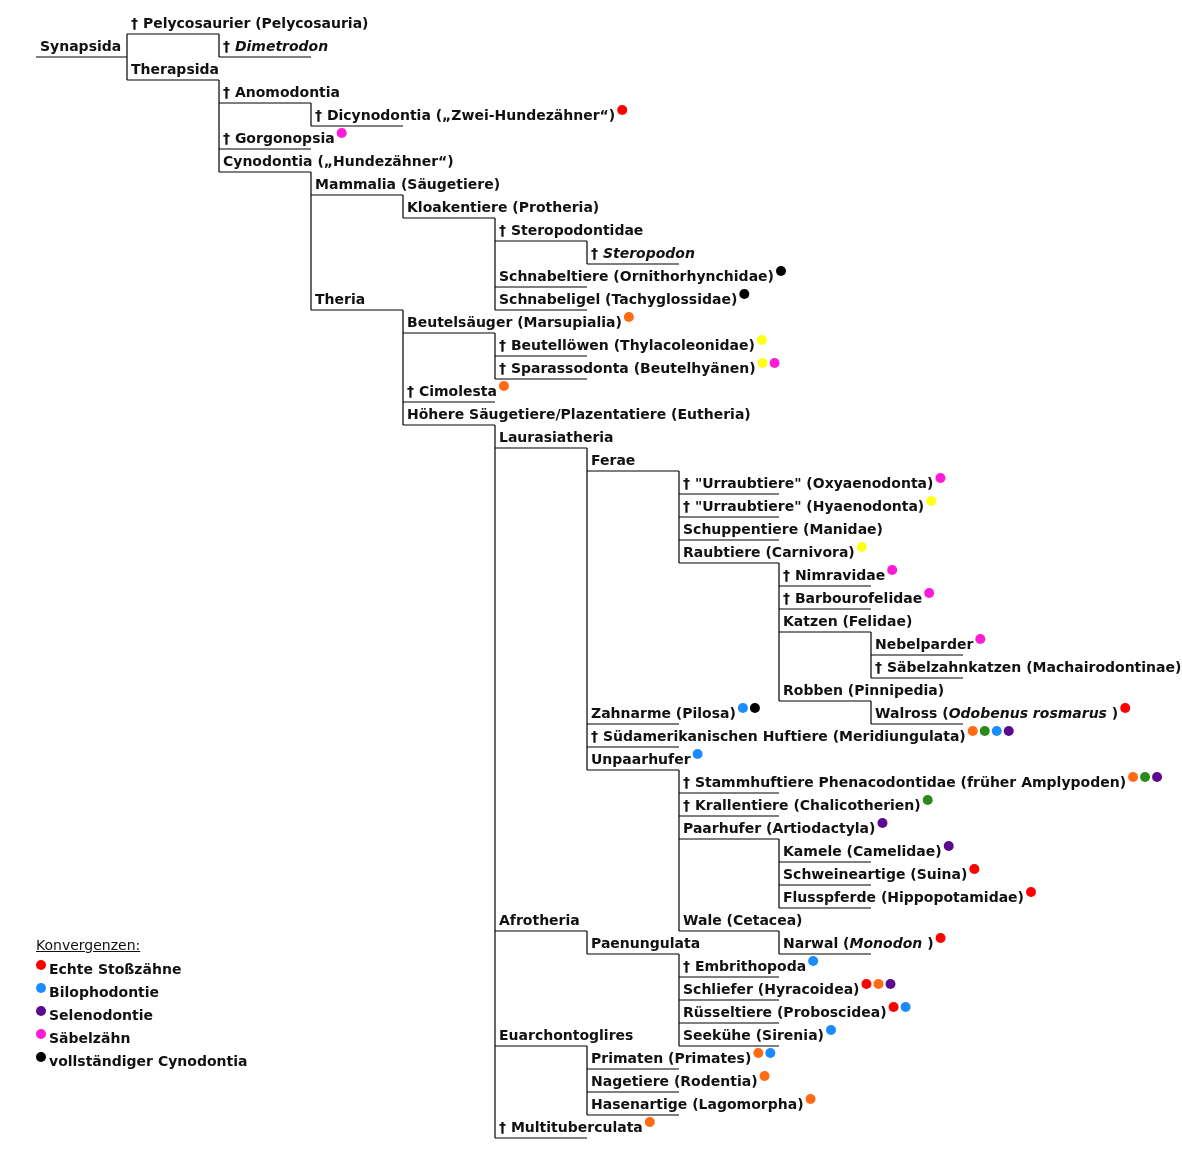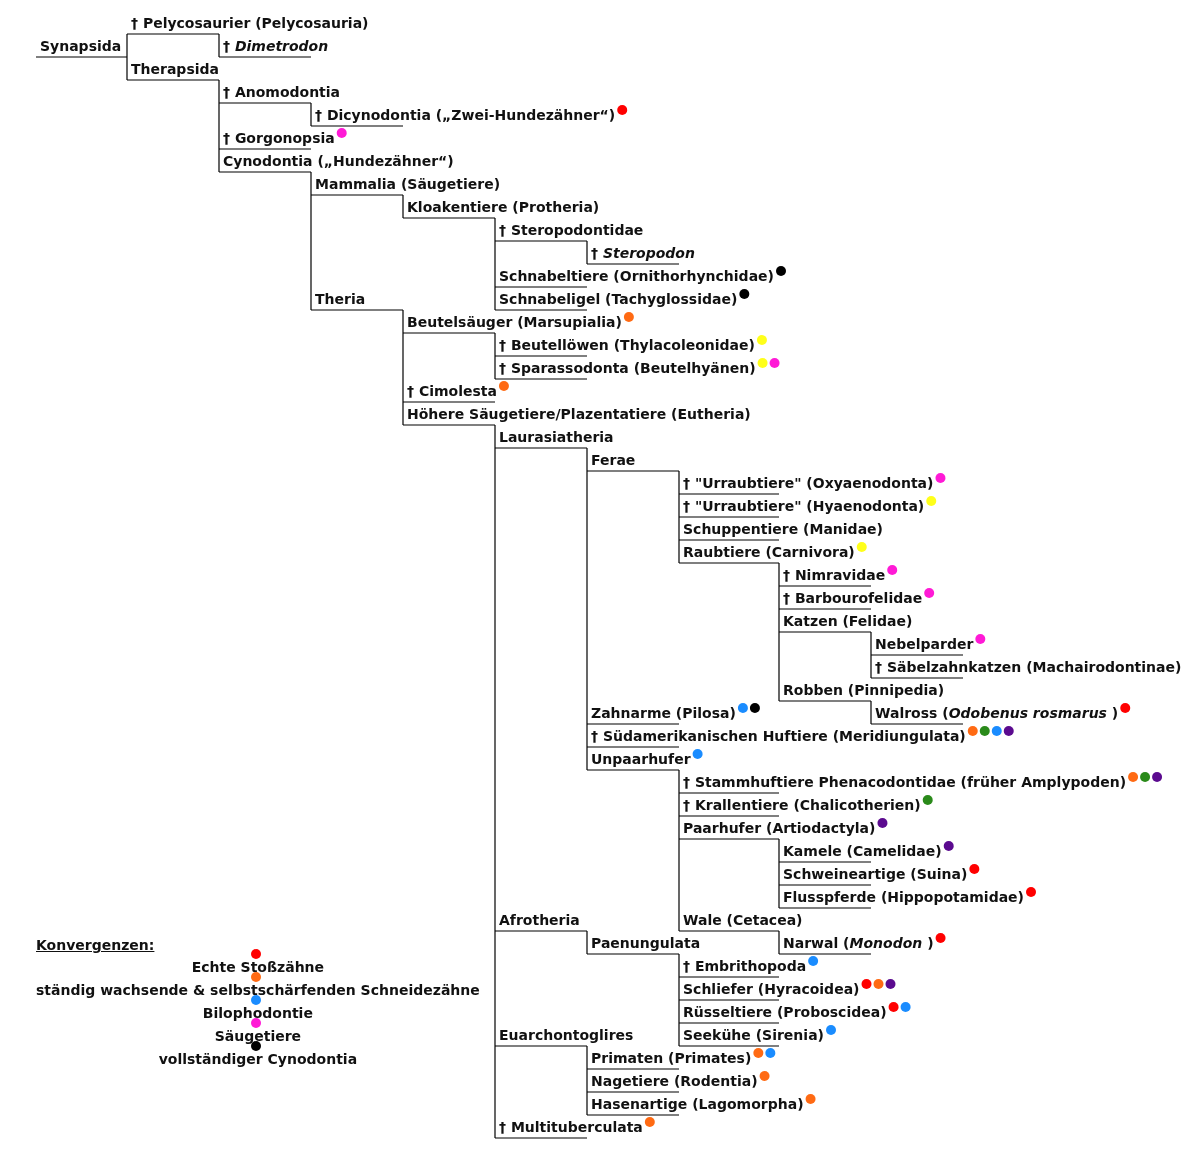--- a/index.html
+++ b/index.html
@@ -2,22 +2,22 @@
 <html><head>
 <meta charset="utf-8">
 <style>
   html, body { margin: 0; padding: 0; background: #ffffff; }
   body { width: 1182px; height: 1170px; position: relative; overflow: hidden;
          font-family: "DejaVu Sans", "Liberation Sans", sans-serif; }
   #tree { position: absolute; left: 0; top: 0; }
   .node-label { font-family: "DejaVu Sans", sans-serif; font-size: 14px; font-weight: bold; fill: #111; }
   .line { stroke: #000; stroke-width: 1.2; fill: none; }
   #legend { position: absolute; left: 36px; top: 934px; }
-  .legend-title { font-size: 14px; font-weight: bold; text-decoration: underline; color: #111; height: 23px; line-height: 23px; }
-  .legend-item { display: flex; align-items: center; height: 23px; font-size: 14px; font-weight: bold; color: #111; flex-direction: column; }
+  .legend-title { font-size: 14px; font-weight: normal; text-decoration: underline; color: #111; height: 23px; line-height: 23px; }
+  .legend-item { display: flex; align-items: center; height: 23px; font-size: 14px; font-weight: bold; color: #111; }
   .legend-dot { width: 10px; height: 10px; border-radius: 50%; margin-right: 3px; margin-top: -8px; flex: none; }
 </style>
 </head>
 <body>
 
 <svg id="tree" width="1182" height="1170" xmlns="http://www.w3.org/2000/svg">
     <line x1="127" x2="127" y1="34" y2="80" class="line"></line>
     <line x1="219" x2="219" y1="34" y2="57" class="line"></line>
     <line x1="219" x2="219" y1="80" y2="172" class="line"></line>
     <line x1="311" x2="311" y1="103" y2="126" class="line"></line>
@@ -307,29 +307,29 @@
   </svg>
 
 <div id="legend">
   <div class="legend-title">Konvergenzen:</div>
   <div id="legend-items">
       <div class="legend-item">
         <span class="legend-dot" style="background: rgb(255, 0, 0);"></span>
         <span>Echte Stoßzähne</span>
       </div>
       <div class="legend-item">
-        <span class="legend-dot" style="background: rgb(255, 106, 19);"></span>
-        <span>ständig wachsende &amp; selbstschärfenden Schneidezähne</span>
-      </div>
-      <div class="legend-item">
         <span class="legend-dot" style="background: rgb(26, 140, 255);"></span>
         <span>Bilophodontie</span>
       </div>
       <div class="legend-item">
+        <span class="legend-dot" style="background: rgb(91, 10, 143);"></span>
+        <span>Selenodontie</span>
+      </div>
+      <div class="legend-item">
         <span class="legend-dot" style="background: rgb(255, 26, 214);"></span>
-        <span>Säugetiere</span>
+        <span>Säbelzähn</span>
       </div>
       <div class="legend-item">
         <span class="legend-dot" style="background: rgb(0, 0, 0);"></span>
         <span>vollständiger Cynodontia</span>
       </div>
     </div>
 </div>
 
 </body></html>

